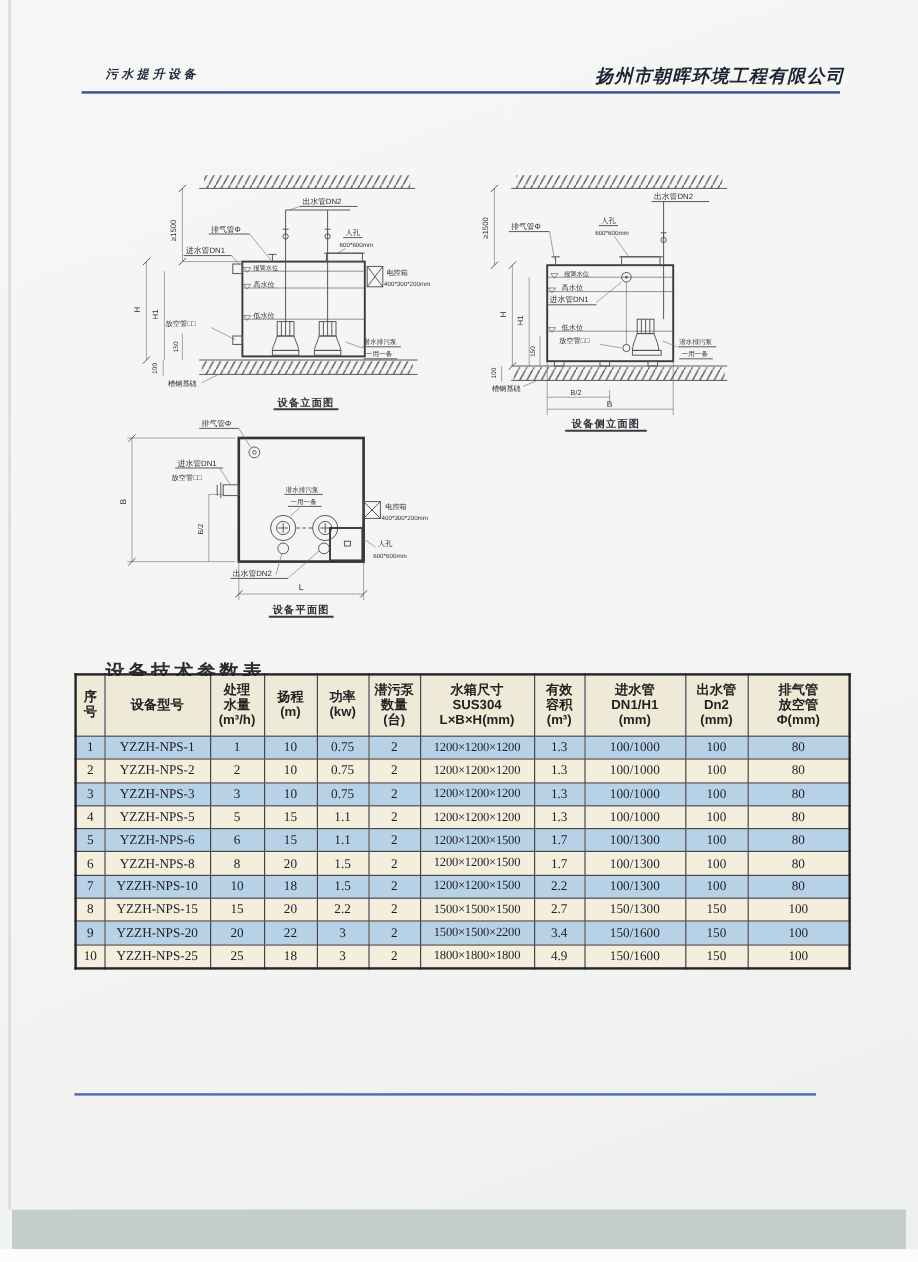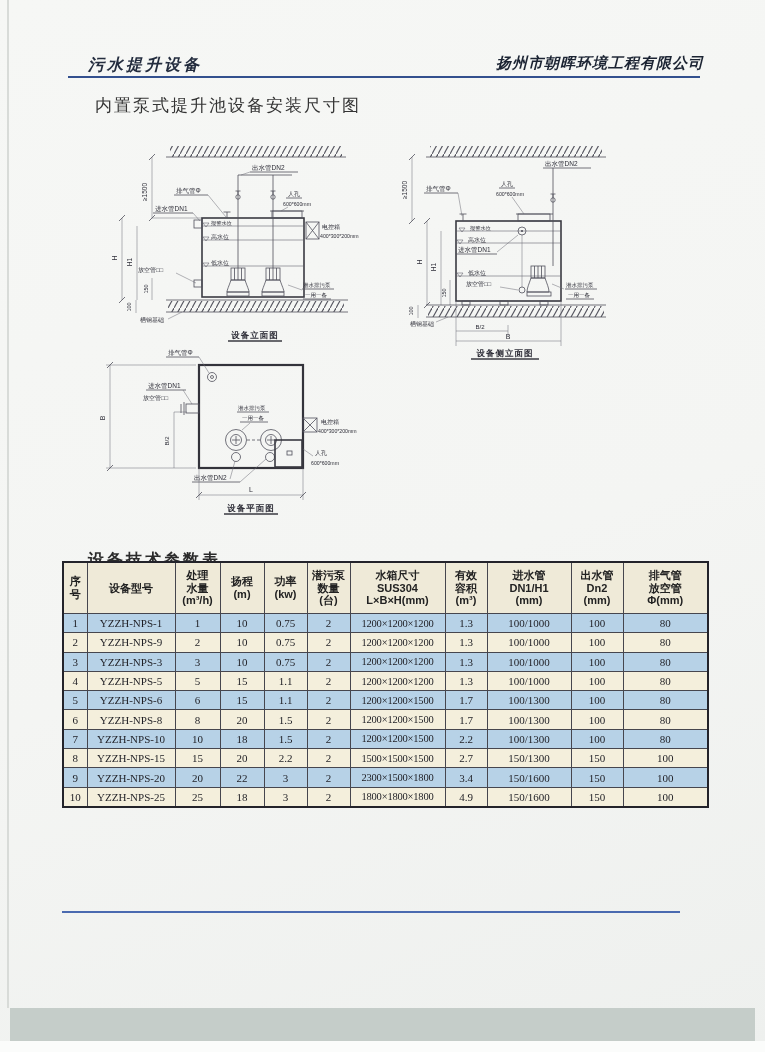--- a/index.html
+++ b/index.html
@@ -8,21 +8,21 @@
     background:linear-gradient(160deg,#f6f7f5 0%,#f4f5f3 55%,#eef0ee 100%);
     font-family:"Liberation Sans",sans-serif;color:#2b2b2b;
   }
   .abs{position:absolute;}
   
   #left-edge{left:7px;top:0;width:2px;height:1008px;background:#d8dbd8;}
   #bottom-strip{left:10px;top:1008px;width:745px;height:33px;background:#c5cdc9;}
   #bottom-white{left:0;top:1041px;width:765px;height:11px;background:#fbfcfb;}
   
   #hdr-left{left:88px;top:55px;font-family:"Liberation Serif",serif;font-style:italic;
-    font-weight:bold;font-size:16px;letter-spacing:3px;color:#232c3e;}
+    font-weight:bold;font-size:10px;letter-spacing:3px;color:#232c3e;}
   #hdr-right{left:452px;top:54px;font-family:"Liberation Serif",serif;font-style:italic;
     font-weight:bold;font-size:15px;letter-spacing:1px;color:#1c2433;margin-left:44px;}
   #hdr-rule{left:68px;top:76px;width:632px;height:2px;background:#33508e;}
   #page-title{left:95px;top:94px;font-size:17px;font-weight:500;letter-spacing:2px;color:#343434;}
   
   #drawings{position:absolute;left:0;top:130px;}
   #drawings text{font-family:"Liberation Sans",sans-serif;fill:#2e2e38;}
   .ln{stroke:#50505c;stroke-width:0.8;fill:none;}
   .thin{stroke:#6a6a74;stroke-width:0.5;fill:none;}
   .thick{stroke:#3a3a42;stroke-width:1.6;fill:none;}
@@ -46,21 +46,20 @@
 </style>
 </head>
 <body>
 
 <div id="scan">
   <div class="abs" id="left-edge"></div>
 
   <div class="abs" id="hdr-left">污水提升设备</div>
   <div class="abs" id="hdr-right">扬州市朝晖环境工程有限公司</div>
   <div class="abs" id="hdr-rule"></div>
-  <div class="abs" id="page-title">内置泵式提升池设备安装尺寸图</div>
 
   <svg id="drawings" width="765" height="400" viewBox="0 130 765 400">
     <defs>
       <pattern id="hatch" patternUnits="userSpaceOnUse" width="6" height="11">
         <line x1="0" y1="11" x2="6" y2="0" stroke="#55555f" stroke-width="1.1"></line>
       </pattern>
     </defs>
 
     <g>
       <g>
@@ -482,21 +481,21 @@
           <td>0.75</td>
           <td>2</td>
           <td>1200×1200×1200</td>
           <td>1.3</td>
           <td>100/1000</td>
           <td>100</td>
           <td>80</td>
         </tr>
         <tr>
           <td>2</td>
-          <td>YZZH-NPS-9</td>
+          <td>YZZH-NPS-2</td>
           <td>2</td>
           <td>10</td>
           <td>0.75</td>
           <td>2</td>
           <td>1200×1200×1200</td>
           <td>1.3</td>
           <td>100/1000</td>
           <td>100</td>
           <td>80</td>
         </tr>
@@ -578,21 +577,21 @@
           <td>150</td>
           <td>100</td>
         </tr>
         <tr>
           <td>9</td>
           <td>YZZH-NPS-20</td>
           <td>20</td>
           <td>22</td>
           <td>3</td>
           <td>2</td>
-          <td>2300×1500×1800</td>
+          <td>1500×1500×2200</td>
           <td>3.4</td>
           <td>150/1600</td>
           <td>150</td>
           <td>100</td>
         </tr>
         <tr>
           <td>10</td>
           <td>YZZH-NPS-25</td>
           <td>25</td>
           <td>18</td>

